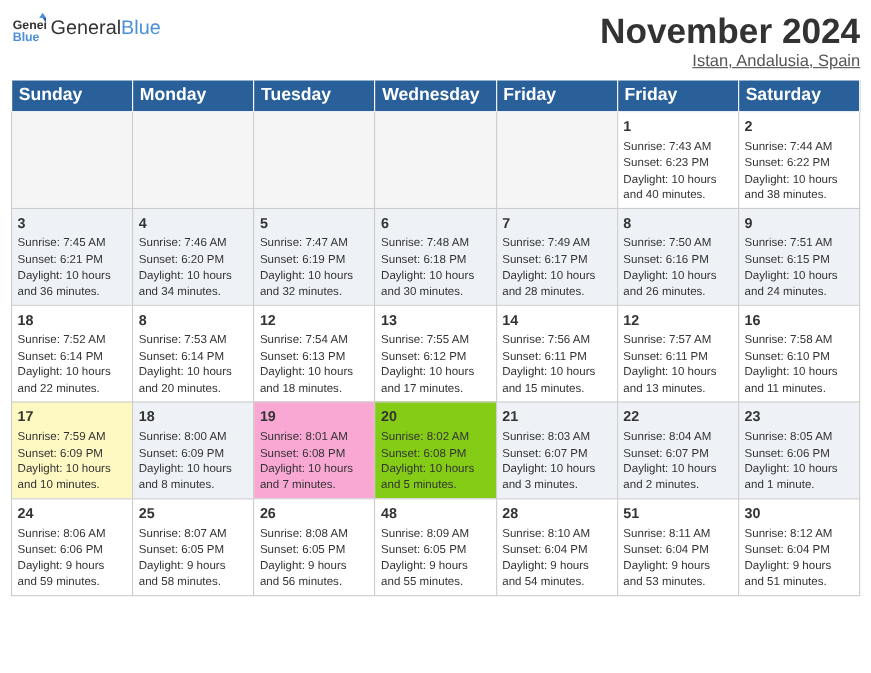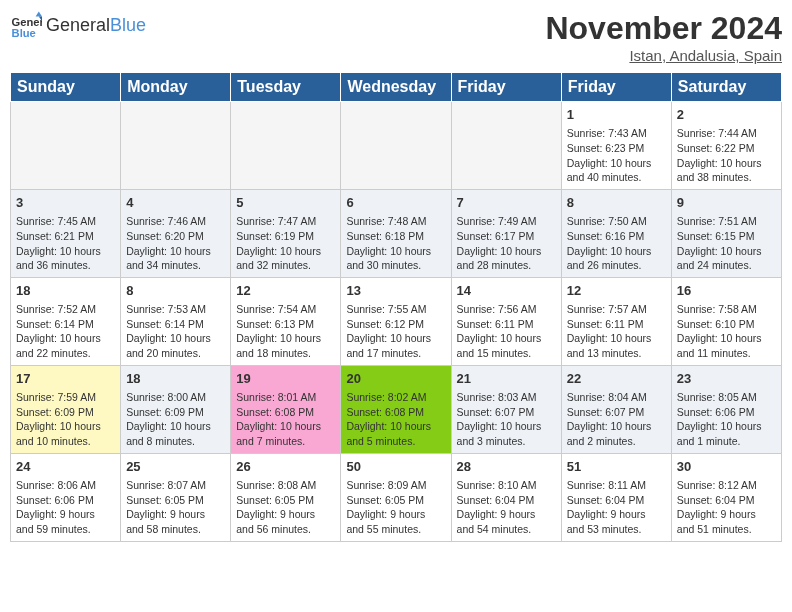--- a/index.html
+++ b/index.html
@@ -237,21 +237,21 @@
         </td>
         <td>
           <span class="day-num">25</span>
           <div class="day-info">Sunrise: 8:07 AM<br>Sunset: 6:05 PM<br>Daylight: 9 hours and 58 minutes.</div>
         </td>
         <td>
           <span class="day-num">26</span>
           <div class="day-info">Sunrise: 8:08 AM<br>Sunset: 6:05 PM<br>Daylight: 9 hours and 56 minutes.</div>
         </td>
         <td>
-          <span class="day-num">50</span>
+          <span class="day-num">48</span>
           <div class="day-info">Sunrise: 8:09 AM<br>Sunset: 6:05 PM<br>Daylight: 9 hours and 55 minutes.</div>
         </td>
         <td>
           <span class="day-num">28</span>
           <div class="day-info">Sunrise: 8:10 AM<br>Sunset: 6:04 PM<br>Daylight: 9 hours and 54 minutes.</div>
         </td>
         <td>
           <span class="day-num">51</span>
           <div class="day-info">Sunrise: 8:11 AM<br>Sunset: 6:04 PM<br>Daylight: 9 hours and 53 minutes.</div>
         </td>

